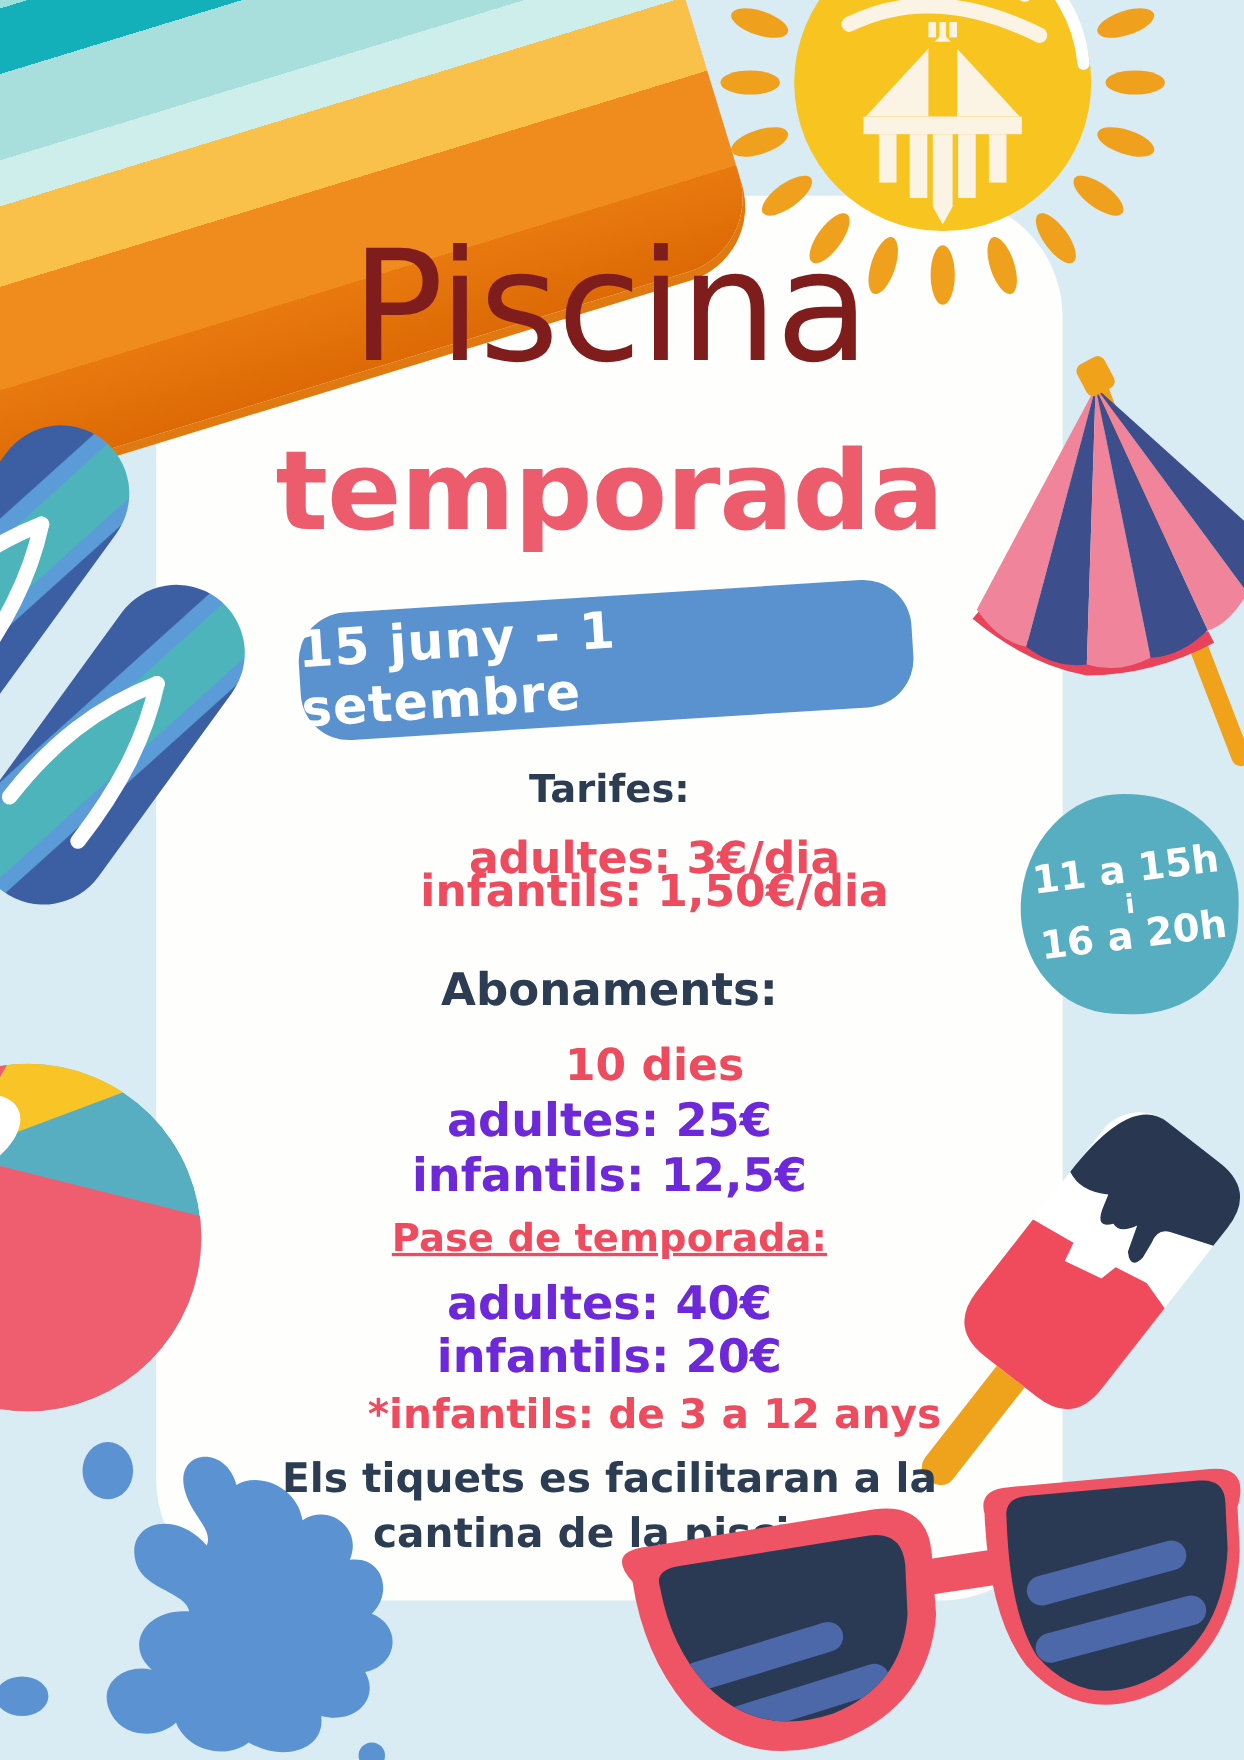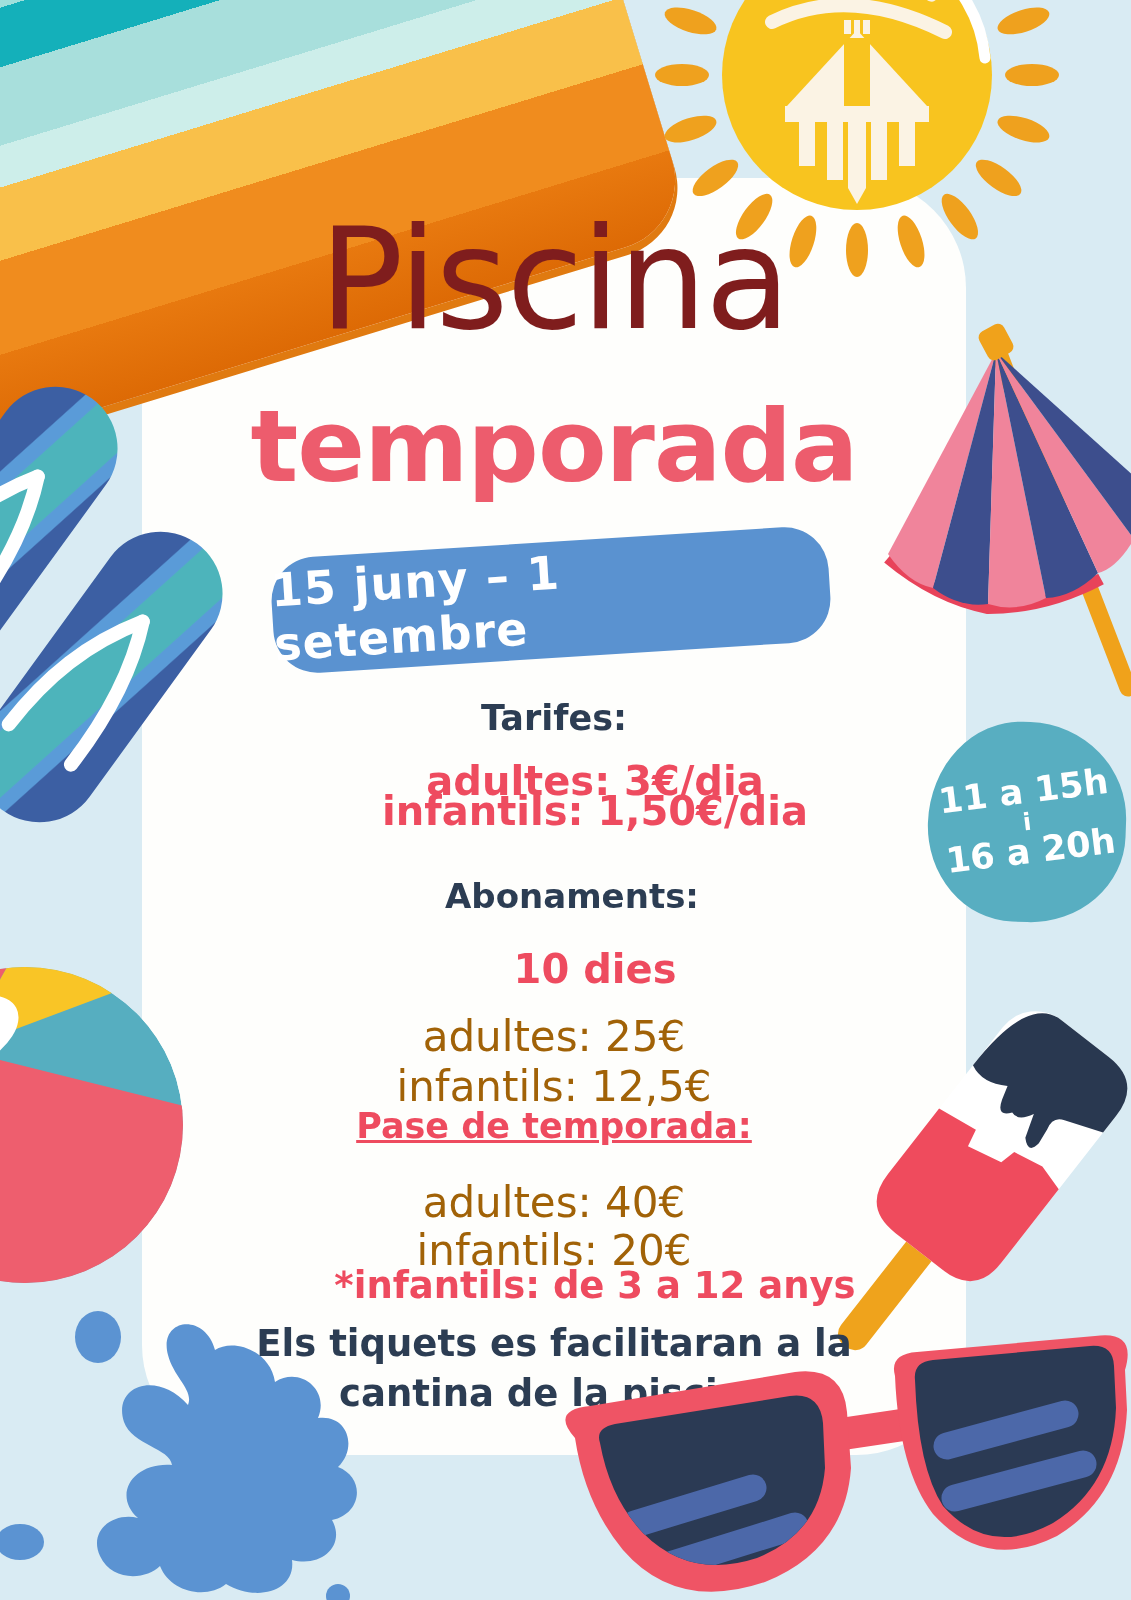--- a/index.html
+++ b/index.html
@@ -20,22 +20,22 @@
   
   .center-line{position:absolute;left:142px;width:824px;text-align:center;z-index:6;}
   .title1{top:198px;font-size:140px;font-weight:400;color:#7f1d1d;letter-spacing:-2px;}
   .title2{top:388px;font-size:100px;font-weight:800;color:#ED5C6D;letter-spacing:-1px;}
   .date-pill{position:absolute;left:272px;top:542px;width:558px;height:116px;background:#5A92D0;
     border-radius:44px;transform:rotate(-3.6deg);display:flex;align-items:center;justify-content:center;z-index:6;}
   .date-pill span{color:#fff;font-size:46px;font-weight:800;letter-spacing:1px;}
   .h-navy{font-weight:800;color:#2C3D53;}
   .h-red{font-weight:800;color:#EE4B5F;text-decoration:underline;}
   .t-red{font-weight:700;color:#EE4B5F;padding-left:41px;}
-  .t-blue{font-weight:400;color:#a16207;margin-top:18px;}
-  .fs46{font-size:35px;} .fs50{font-size:34px;padding-left:18px;} .fs42{font-size:42px;} .fs40{font-size:40px;}
+  .t-blue{font-weight:700;color:#6d28d9;}
+  .fs46{font-size:35px;} .fs50{font-size:41px;} .fs42{font-size:42px;} .fs40{font-size:40px;}
   .fs29{font-size:37px;} .fs37{font-size:37px;color:#2C3D53;font-weight:700;}
   
   .hours{position:absolute;left:928px;top:722px;width:198px;height:200px;background:#58AEC1;z-index:7;
     border-radius:48% 52% 50% 46% / 54% 50% 46% 50%;display:flex;flex-direction:column;
     align-items:center;justify-content:center;transform:rotate(2deg);}
   .hours .txt{transform:rotate(-9deg);text-align:center;color:#fff;font-weight:800;line-height:1.02;}
   .hours .big{font-size:35px;} .hours .small{font-size:24px;}
 </style>
 </head>
 <body>

